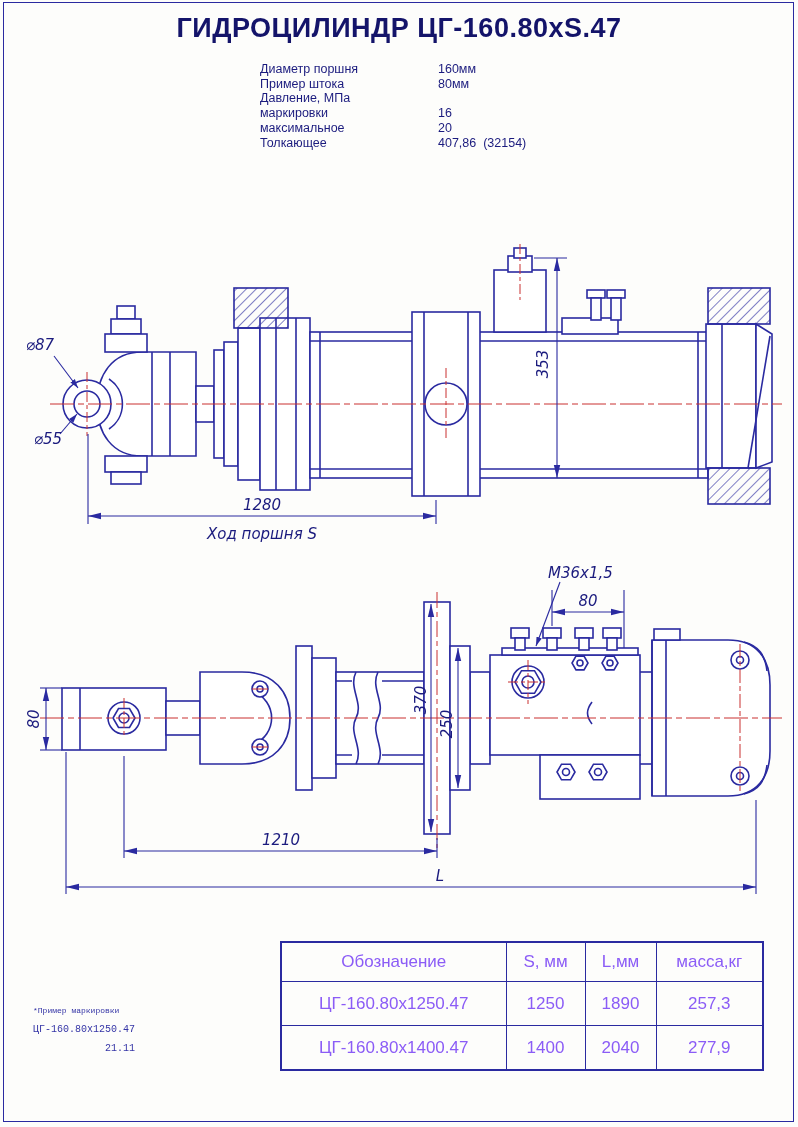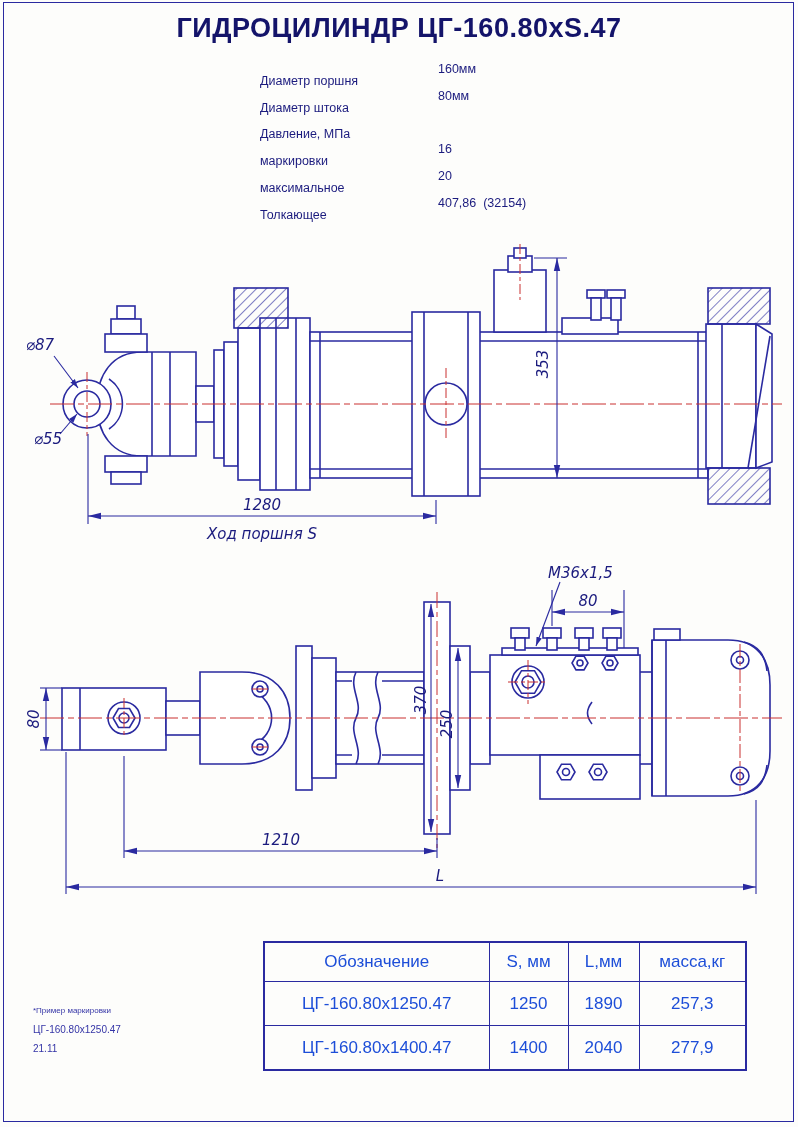--- a/index.html
+++ b/index.html
@@ -3,44 +3,44 @@
 <meta charset="utf-8">
 <style>
   html,body{margin:0;padding:0;background:#9a9a9a;}
   .page{position:relative;width:798px;height:1127px;margin:0 auto;background:#fdfdfb;
         font-family:"Liberation Sans","DejaVu Sans",sans-serif;color:#1d1d86;overflow:hidden;}
   .frame{position:absolute;left:3px;top:2px;right:4px;bottom:5px;border:1.6px solid #2a2aa0;pointer-events:none;}
   .title{position:absolute;top:13px;left:0;width:100%;text-align:center;
          font-size:27px;font-weight:bold;letter-spacing:.5px;color:#14146a;}
   .specs{position:absolute;left:260px;top:62px;font-size:12.5px;line-height:14.7px;color:#1b1b7e;}
   .specs .row{display:flex;white-space:pre;}
-  .specs .lbl{width:178px;margin-top:12px;}
+  .specs .lbl{width:178px;}
   svg.draw{position:absolute;left:0;top:0;}
   .dim{font-style:italic;font-size:15px;fill:#1b1b7e;stroke:none;font-family:"DejaVu Sans",sans-serif;}
-  .size-table{position:absolute;left:263px;top:941px;border-collapse:collapse;table-layout:fixed;
-              color:#1d4ed8;font-size:17px;border:2.5px solid #2a2aa0;}
+  .size-table{position:absolute;left:280px;top:941px;border-collapse:collapse;table-layout:fixed;
+              color:#8b5cf6;font-size:17px;border:2.5px solid #2a2aa0;}
   .size-table td{border:1.6px solid #2a2aa0;text-align:center;vertical-align:middle;padding:0;}
   .size-table tr.hdr td{height:38px;}
   .size-table tr.data td{height:43px;}
-  .footnote{position:absolute;left:33px;top:1007px;color:#3434a6;line-height:1;}
+  .footnote{position:absolute;left:33px;top:1007px;color:#3434a6;line-height:1;font-family:Liberation Mono, monospace;}
   .fn1{font-size:8px;margin-bottom:10px;}
   .fn2{font-size:10px;margin-bottom:9px;}
-  .fn3{font-size:10px;}
+  .fn3{font-size:10px;text-align:right;}
 </style>
 </head>
 <body>
 
 <div class="page">
   <div class="frame"></div>
 
   <div class="title">ГИДРОЦИЛИНДР  ЦГ-160.80хS.47</div>
 
   <div class="specs">
     <div class="row"><span class="lbl">Диаметр поршня</span><span>160мм</span></div>
-    <div class="row"><span class="lbl">Диаметр штока</span><span>80мм</span></div>
+    <div class="row"><span class="lbl">Пример штока</span><span>80мм</span></div>
     <div class="row"><span class="lbl">Давление, МПа</span><span></span></div>
     <div class="row"><span class="lbl">маркировки</span><span>16</span></div>
     <div class="row"><span class="lbl">максимальное</span><span>20</span></div>
     <div class="row"><span class="lbl">Толкающее</span><span>407,86  (32154)</span></div>
   </div>
 
   <svg class="draw" width="798" height="1127" viewBox="0 0 798 1127">
     <defs>
       <pattern id="hatch" width="7" height="7" patternUnits="userSpaceOnUse" patternTransform="rotate(45)">
         <line x1="0" y1="0" x2="0" y2="7" stroke="#2a2aa0" stroke-width="1.2"></line>

